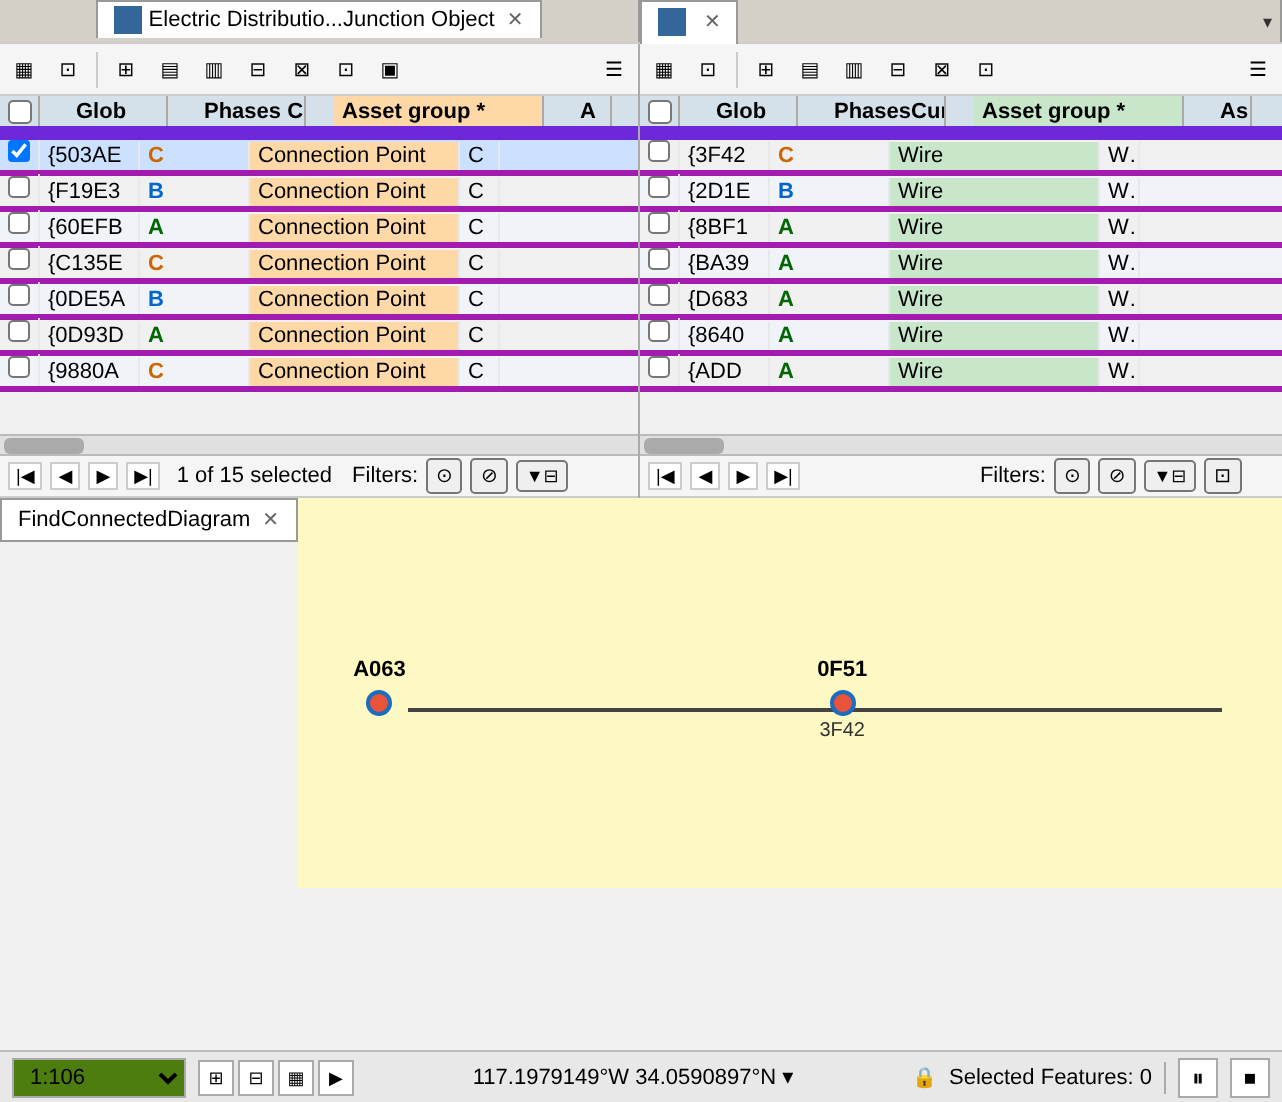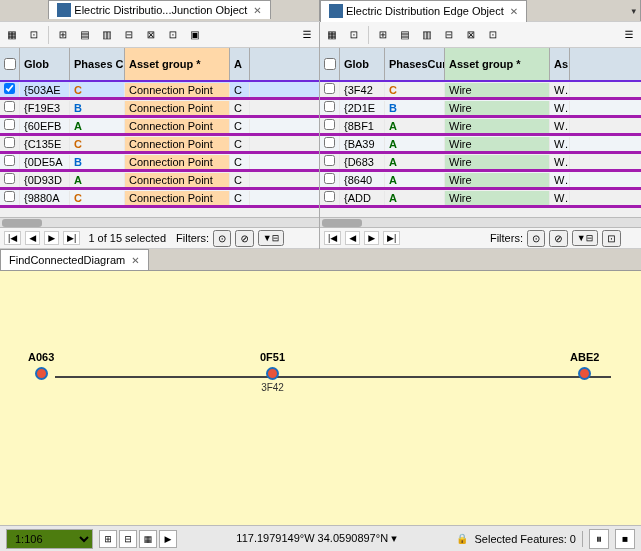--- a/index.html
+++ b/index.html
@@ -69,25 +69,26 @@
       display: flex; align-items: center; justify-content: center;
       font-size: 10px;
     }
     .toolbar-sep {
       width: 1px; height: 18px;
       background: #ccc;
       margin: 0 2px;
     }
     .table-header-row {
       display: flex;
-      height: 34px;
+      height: 22px;
       background: #d4e0ea;
-      border-bottom: 2px solid #6d28d9;
+      border-bottom: 7px solid #6d28d9;
       font-weight: bold;
       font-size: 11px;
+      gap: 14px;
     }
     .col-header {
       padding: 3px 4px;
       border-right: 1px solid #aaa;
       overflow: hidden;
       white-space: nowrap;
       text-overflow: ellipsis;
       flex-shrink: 0;
       display: flex;
       align-items: center;
@@ -259,21 +260,20 @@
           <span class="tab-icon" style="background:#336699;width:14px;height:14px;display:inline-block;margin-right:3px;"></span>
           <span>Electric Distributio...Junction Object</span>
           <span class="close-btn">✕</span>
         </div>
         <span class="dropdown-arrow">▾</span>
       </div>
 
       <div class="tab-panel">
         <div class="tab">
           <span class="tab-icon" style="background:#336699;width:14px;height:14px;display:inline-block;margin-right:3px;"></span>
-          <span>Electric Distribution Edge Object</span>
           <span class="close-btn">✕</span>
         </div>
         <span class="dropdown-arrow">▾</span>
       </div>
     </div>
 
     <div class="main-panels">
 
       <div class="left-panel">
 
@@ -471,21 +471,21 @@
           <span style="margin-left:6px;">Filters:</span>
           <button class="filter-btn">⊙</button>
           <button class="filter-btn">⊘</button>
           <button class="filter-btn" style="font-size:9px;">▼⊟</button>
           <button class="filter-btn">⊡</button>
         </div>
       </div>
     </div>
   </div>
 
-  <div style="flex:1;display:flex;flex-direction:column;min-height:0;">
+  <div style="flex:1;display:flex;flex-direction:row;min-height:0;">
 
     <div class="diagram-tab-row">
       <div class="diagram-tab">
         <span>FindConnectedDiagram</span>
         <span style="margin-left:6px;font-size:10px;color:#666;cursor:pointer;">✕</span>
       </div>
     </div>
 
     <div class="diagram-content" style="flex:1;position:relative;background:#fef9c3;overflow:hidden;">
 

